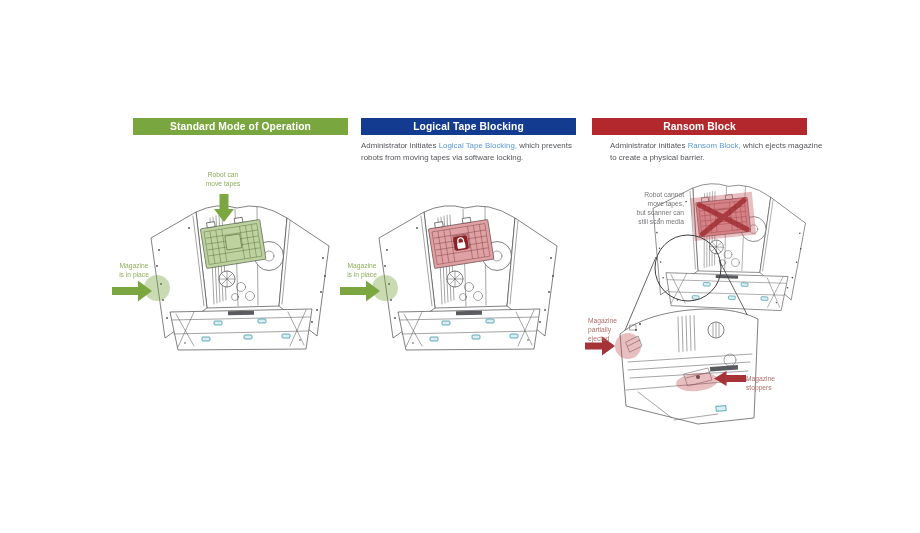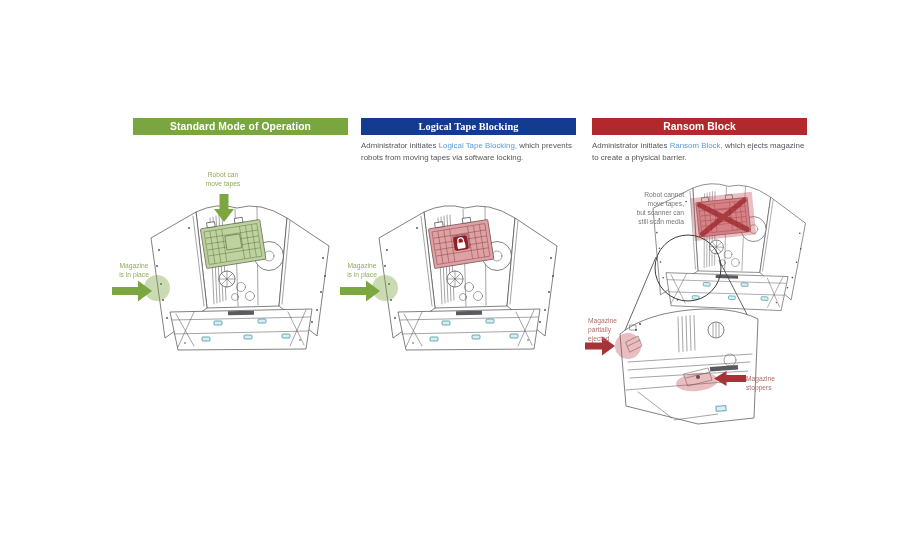--- a/index.html
+++ b/index.html
@@ -1,21 +1,21 @@
 <!DOCTYPE html>
 <html style="--header_green: #7aa63f; --header_blue: #133b8f; --header_red: #b3282d; --green: #7ba640; --red_overlay: #c1444a; --x_red: #9e2a30; --lock_red: #8e1f24; --dark_red: #a63338; --link_blue: #5b9bd5; --body_text: #54565a; --ann_green: #90ac5c; --ann_red: #ae6f6b; --ann_gray: #76777a; --teal: #3e98a8; --line: #4a4a4d;"><head>
 <meta charset="utf-8">
 <style>
   html,body{margin:0;padding:0;background:#fff;}
   .page{position:relative;width:920px;height:533px;background:#fff;overflow:hidden;
         font-family:"Liberation Sans",sans-serif;}
   .hdr{position:absolute;top:118px;width:215px;height:17px;line-height:17px;
        text-align:center;color:#fff;font-weight:bold;font-size:10.3px;letter-spacing:.1px;}
   .hdr.green{background:var(--header_green);}
-  .hdr.blue{background:var(--header_blue);font-family:Liberation Serif, serif;}
+  .hdr.blue{background:var(--header_blue);}
   .hdr.red{background:var(--header_red);text-align:center;}
   .desc{position:absolute;top:140px;margin:0;font-size:7.9px;line-height:1.5;color:var(--body_text);}
   .desc .link{color:var(--link_blue);}
   .ann{position:absolute;font-size:6.7px;line-height:1.35;white-space:pre-line;}
   .ann.green{color:var(--ann_green);}
   .ann.red{color:var(--ann_red);}
   .ann.gray{color:var(--ann_gray);}
   .ann.center{text-align:center;}
   .ann.right{text-align:right;}
   .fig{position:absolute;}
@@ -142,21 +142,21 @@
       <circle class="hl-green-soft" cx="17" cy="100" r="13"></circle>
     </g>
     <polygon class="arrow-g" points="12,122 38,122 38,115.5 52,126 38,136.5 38,130 12,130"></polygon>
   </svg>
 
   <div class="ann green center" style="left:338px;top:261px;width:48px">Magazine
 is in place</div>
 
   <header class="hdr red" style="left:592px">Ransom Block</header>
 
-  <p class="desc" style="left:592px;width:215px">
+  <p class="desc" style="left:610px;width:215px">
     <span>Administrator initiates </span><span class="link">Ransom Block,</span><span> which ejects magazine to create a physical barrier.</span>
   </p>
 
   <svg class="fig" style="left:580px;top:170px" width="250" height="265" viewBox="0 0 250 265">
 
     <g transform="translate(62,0) rotate(3 100 70) scale(0.86)">
       <use href="#lib"></use>
       <g transform="rotate(-9 93 55)">
         <rect class="hl-red-soft" x="57" y="30" width="72" height="50"></rect>
         <rect class="hl-red" x="63" y="36" width="60" height="40"></rect>

